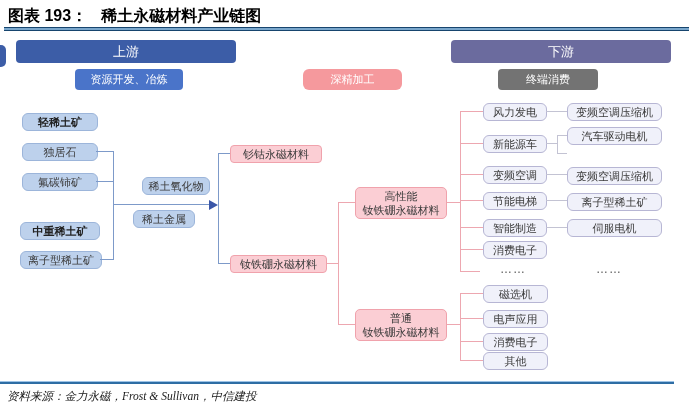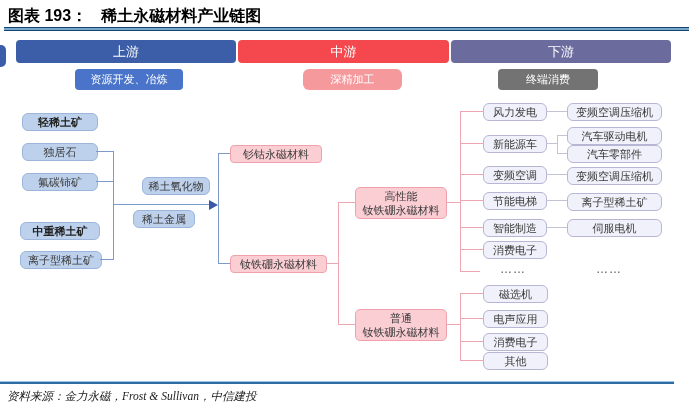--- a/index.html
+++ b/index.html
@@ -40,23 +40,20 @@
 
 <div id="canvas">
 
   <div class="title"><span>图表 193：</span><span class="gap"></span><span>稀土永磁材料产业链图</span></div>
   <div class="rule"></div>
   <div class="edge-tab"></div>
 
   <div class="bar" style="left:16px;width:220px;background:#3c5da7;">
       <span>上游</span>
     </div>
-  <div class="bar" style="left:238px;width:211px;background:#f5484e;">
-      <span>中游</span>
-    </div>
   <div class="bar" style="left:451px;width:220px;background:#6b6b9e;">
       <span>下游</span>
     </div>
 
   <div class="sub" style="left:75px;width:108px;background:#4a74c9;">
       <span>资源开发、冶炼</span>
     </div>
   <div class="sub" style="left:303px;width:99px;background:#f5999d;border-radius:6px;">
       <span>深精加工</span>
     </div>
@@ -87,21 +84,20 @@
   <div class="box box-lav" style="left:483px;top:103px;width:62px;">风力发电</div>
   <div class="box box-lav" style="left:483px;top:135px;width:62px;">新能源车</div>
   <div class="box box-lav" style="left:483px;top:166px;width:62px;">变频空调</div>
   <div class="box box-lav" style="left:483px;top:192px;width:62px;">节能电梯</div>
   <div class="box box-lav" style="left:483px;top:219px;width:62px;">智能制造</div>
   <div class="box box-lav" style="left:483px;top:241px;width:62px;">消费电子</div>
   <div class="dots" style="left:500px;top:262px;">……</div>
 
   <div class="box box-lav" style="left:567px;top:103px;width:93px;">变频空调压缩机</div>
   <div class="box box-lav" style="left:567px;top:127px;width:93px;">汽车驱动电机</div>
-  <div class="box box-lav" style="left:567px;top:145px;width:93px;">汽车零部件</div>
   <div class="box box-lav" style="left:567px;top:167px;width:93px;">变频空调压缩机</div>
   <div class="box box-lav" style="left:567px;top:193px;width:93px;">离子型稀土矿</div>
   <div class="box box-lav" style="left:567px;top:219px;width:93px;">伺服电机</div>
   <div class="dots" style="left:596px;top:262px;">……</div>
 
   <div class="box box-lav" style="left:483px;top:285px;width:63px;">磁选机</div>
   <div class="box box-lav" style="left:483px;top:310px;width:63px;">电声应用</div>
   <div class="box box-lav" style="left:483px;top:333px;width:63px;">消费电子</div>
   <div class="box box-lav" style="left:483px;top:352px;width:63px;">其他</div>
 

